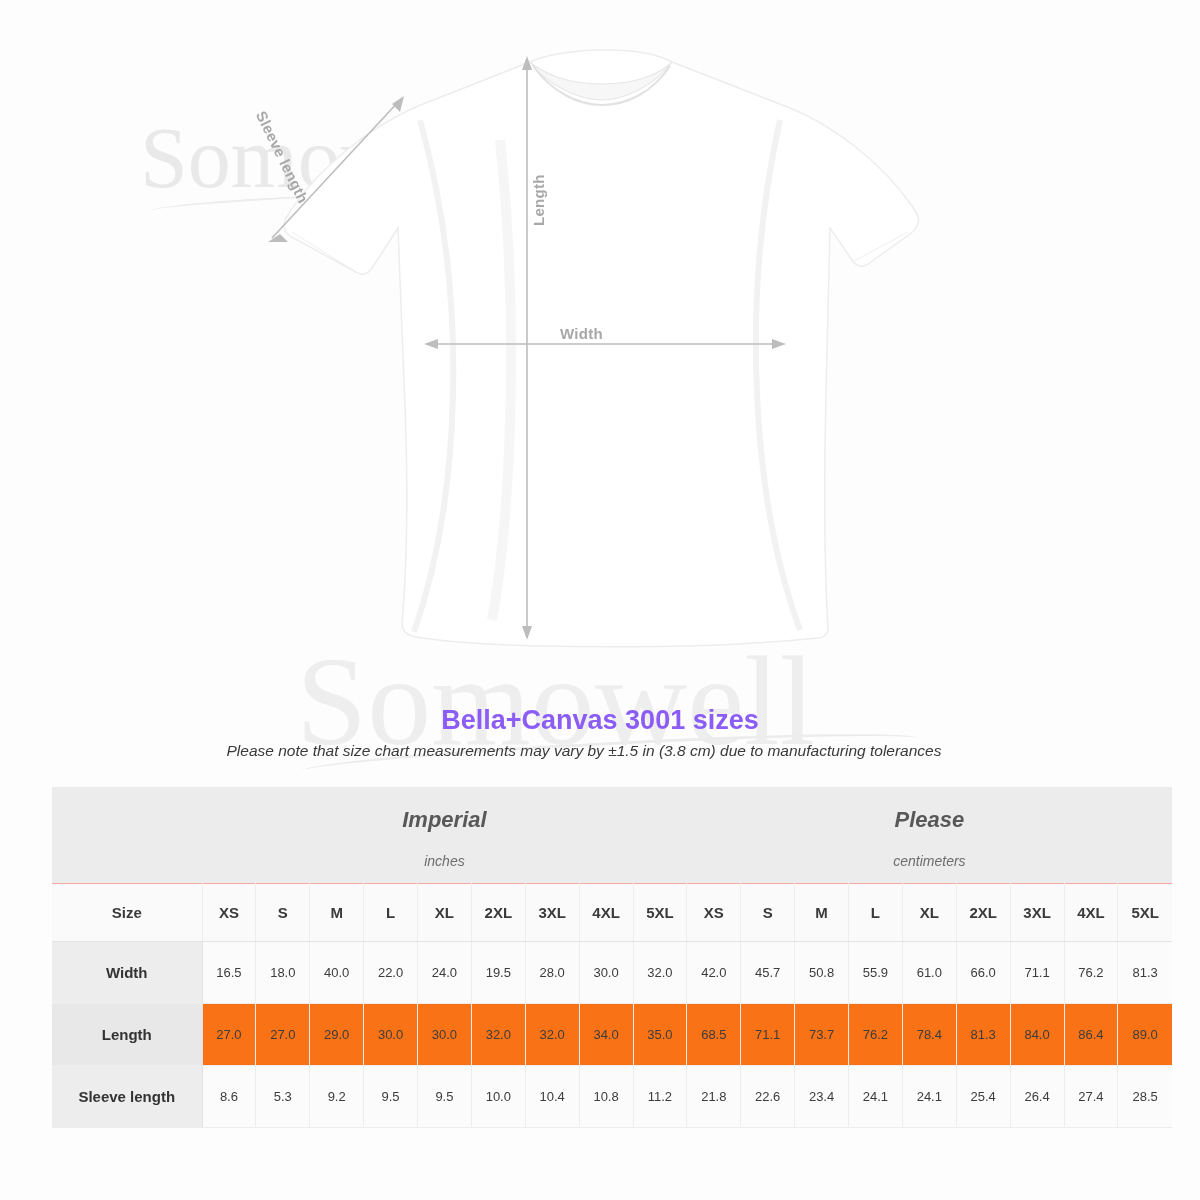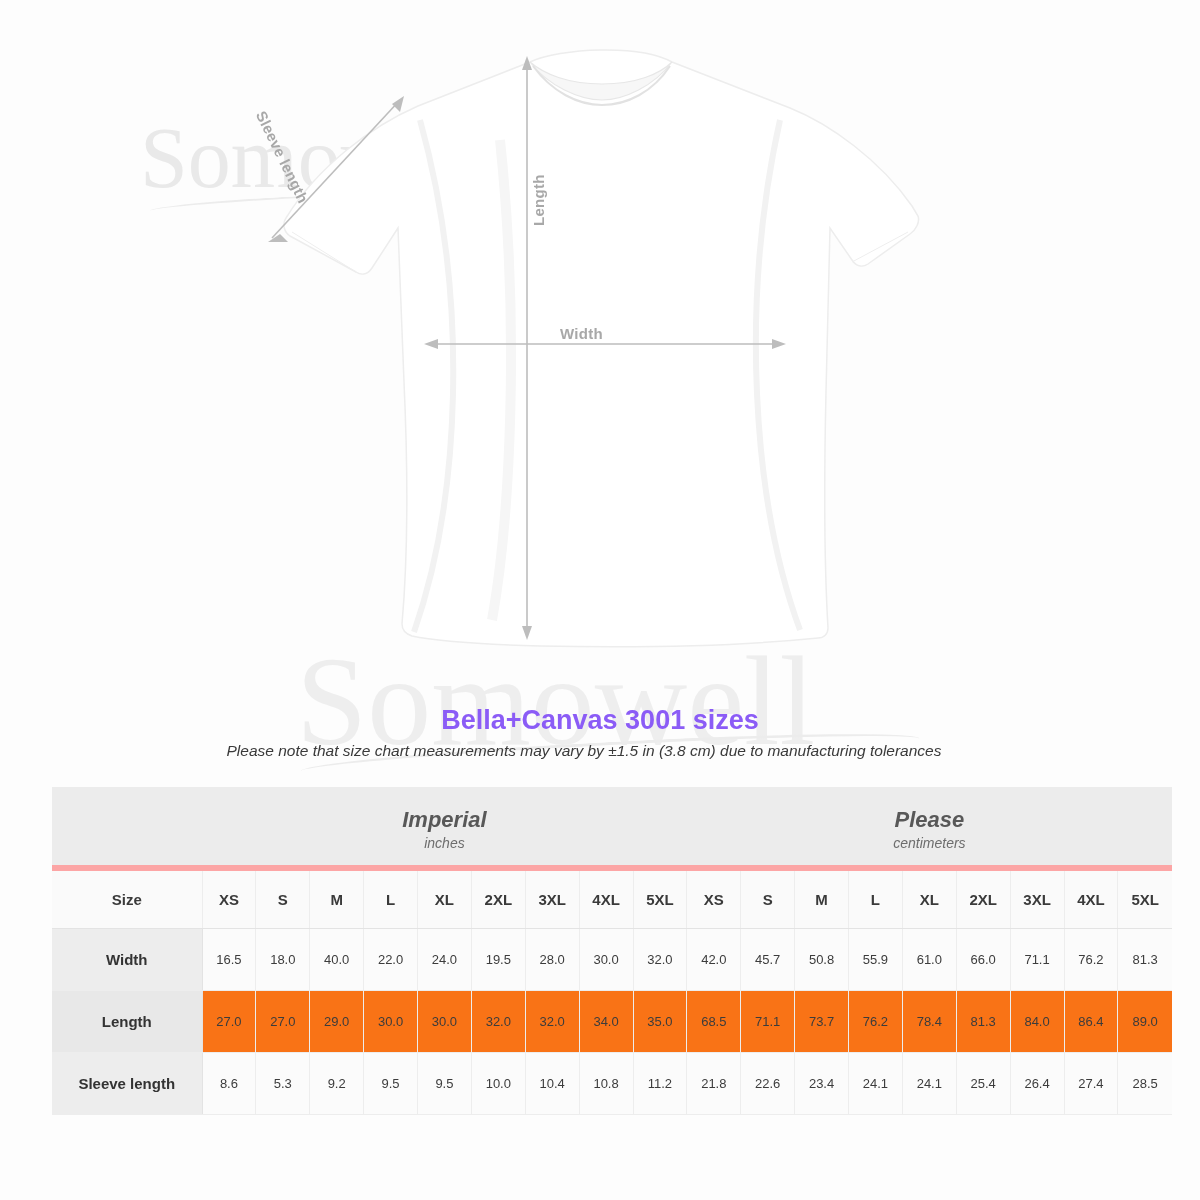--- a/index.html
+++ b/index.html
@@ -102,25 +102,25 @@
     font-size: 22px;
     font-weight: bold;
     font-style: italic;
     color: #585858;
     line-height: 1.35;
   }
   .unit-sub {
     font-size: 14px;
     font-style: italic;
     color: #6d6d6d;
-    margin-top: 0;
+    margin-top: 18px;
   }
   .hdr-row td {
     background: #fafafa;
-    border-top: 6px solid #fca5a5;
+    border-top: 1px solid #fca5a5;
     border-bottom: 1px solid #e3e3e3;
     border-right: 1px solid #ededed;
     text-align: center;
     font-size: 15px;
     font-weight: bold;
     color: #3a3a3a;
     padding: 20px 0;
   }
   .row-label {
     background: #ededed !important;

